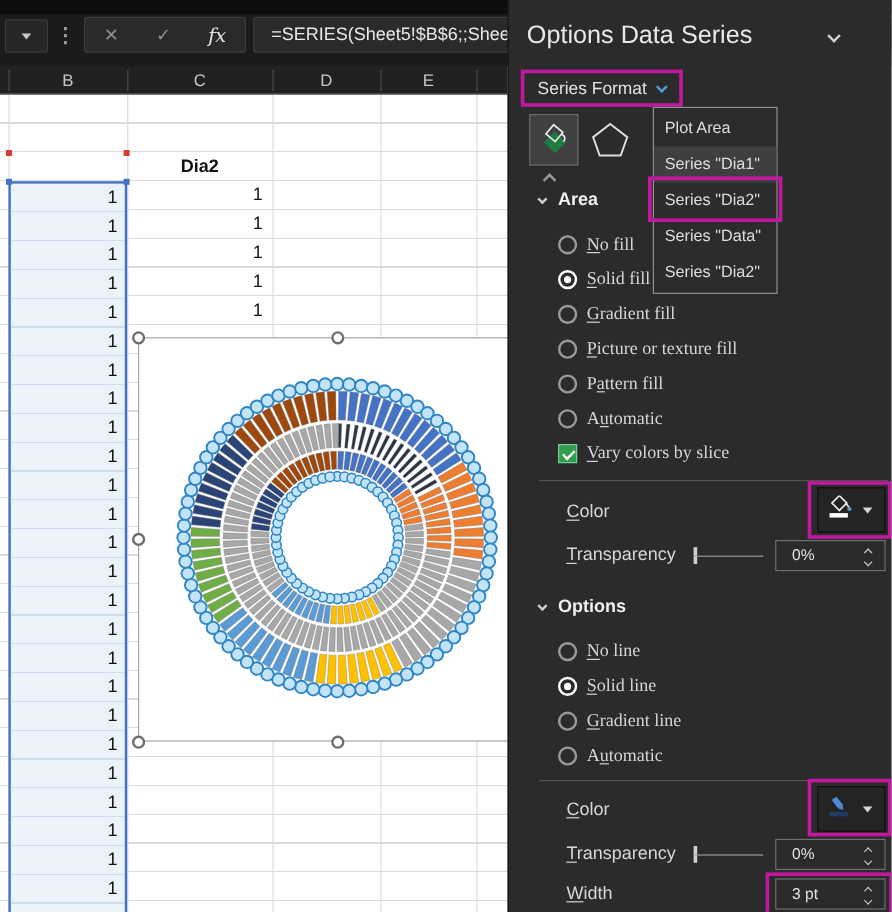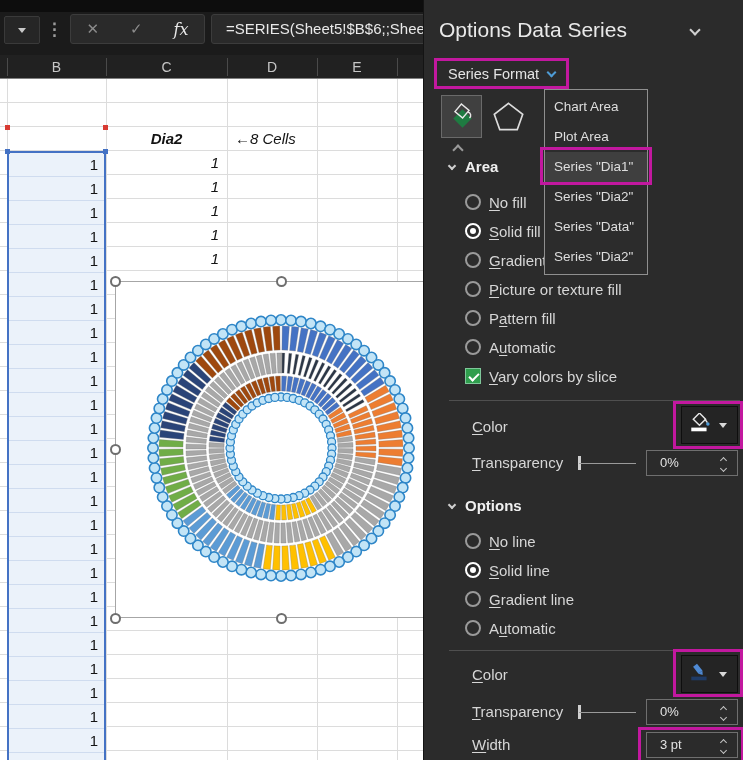--- a/index.html
+++ b/index.html
@@ -21,21 +21,21 @@
 
   
   .colband{position:absolute;left:0;top:55px;width:423px;height:24px;background:#212121;border-bottom:1px solid #808080;z-index:3;}
   .colband .colsep{position:absolute;top:3px;width:1px;height:18px;background:#4A4A4A;}
   .colband .collabel{position:absolute;top:0;transform:translateX(-50%);color:#C6C6C6;font-size:14px;line-height:24px;}
 
   
   .grid{position:absolute;left:0;top:79px;width:423px;height:681px;background-color:#FFF;
         background-image:repeating-linear-gradient(to bottom,transparent 0,transparent 23px,#DCDCDC 23px,#DCDCDC 24px);z-index:1;}
   .vline{position:absolute;top:79px;bottom:0;width:1px;background:#DCDCDC;z-index:1;}
-  .cell{position:absolute;height:24px;font-size:15px;color:#141414;line-height:23px;z-index:2;font-style:italic;}
+  .cell{position:absolute;height:24px;font-size:15px;color:#141414;line-height:23px;z-index:2;}
   .cell.center{text-align:center;font-weight:bold;}
   .cell.note{font-style:italic;padding-left:8px;}
   .cell.num{text-align:right;padding-right:8px;}
 
   
   .sel-name{position:absolute;left:7px;top:127px;width:99px;height:24px;background:#FBE9E9;border:2px solid #E05556;z-index:2;
             font-weight:bold;text-align:center;font-size:15px;line-height:20px;color:#141414;}
   .sel-range{position:absolute;left:7px;top:151px;width:99px;height:609px;background:#EBF2FA;border:2px solid #4472C4;border-bottom:none;z-index:2;
              background-image:repeating-linear-gradient(to bottom,transparent 0,transparent 23px,#CFDCEF 23px,#CFDCEF 24px);}
   .sel-range .rrow{position:absolute;left:0;width:95px;height:24px;text-align:right;padding-right:6px;font-size:15px;line-height:23px;color:#141414;}
@@ -52,21 +52,21 @@
   .chev.up{transform:rotate(-135deg);}
   .pane-title-chev{position:absolute;left:267px;top:26px;color:#D0D0D0;}
   .series-options{position:absolute;left:10px;top:58px;width:135px;height:31px;border:3px solid #C2189F;display:flex;align-items:center;}
   .series-options .lbl{margin-left:11px;font-size:14.5px;color:#E4E4E4;}
   .series-options .chev{width:7px;height:7px;color:#4E9CD5;margin-left:9px;margin-top:-3px;}
   .tabbtn{position:absolute;left:17px;top:95px;width:41px;height:43px;background:#404040;border:1px solid #6A6A6A;display:flex;align-items:center;justify-content:center;}
   .tabpentagon{position:absolute;left:67px;top:99px;width:35px;height:35px;}
   .tabcaret{position:absolute;left:30px;top:146px;color:#9A9A9A;}
   .sechead{position:absolute;left:25px;font-size:15px;font-weight:bold;color:#F0F0F0;display:flex;align-items:center;gap:10px;}
   .sechead .chev{width:6px;height:6px;border-width:2px;color:#CFCFCF;margin-top:-2px;}
-  .optrow{position:absolute;left:41px;height:20px;display:flex;z-index:1;}
+  .optrow{position:absolute;left:41px;height:20px;display:flex;align-items:center;z-index:1;font-family:Liberation Serif, serif;}
   .radio{width:16px;height:16px;border-radius:50%;border:2px solid #9A9A9A;flex:none;position:relative;}
   .radio.sel{border-color:#FFF;}
   .radio.sel::after{content:"";position:absolute;left:3px;top:3px;width:6px;height:6px;border-radius:50%;background:#FFF;}
   .optrow .olabel{margin-left:8px;font-size:15px;color:#D6D6D6;white-space:nowrap;}
   .checkbox{width:16px;height:16px;background:#2F9E4D;border:1px solid #7FC79A;flex:none;position:relative;}
   .checkbox::after{content:"";position:absolute;left:3px;top:4px;width:8px;height:4px;border-left:2px solid #FFF;border-bottom:2px solid #FFF;transform:rotate(-45deg);}
   .divider{position:absolute;left:25px;width:291px;height:1px;background:#4F4F4F;}
   .proplabel{position:absolute;left:48px;height:20px;font-size:15px;color:#D6D6D6;line-height:20px;}
   .colorbtn{position:absolute;left:257px;width:57px;height:38px;background:#242424;border:1px solid #0E0E0E;display:flex;align-items:center;}
   .colorbtn .icn{margin-left:6px;}
@@ -111,21 +111,20 @@
       <div class="colsep" style="left: 397px;"></div>
       <div class="collabel" style="left: 56.5px;">B</div>
       <div class="collabel" style="left: 166.5px;">C</div>
       <div class="collabel" style="left: 272px;">D</div>
       <div class="collabel" style="left: 357px;">E</div>
     </div>
 
   <div class="grid" id="grid"></div>
 
   <div class="cell center" style="left:106px;top:127px;width:121px;">Dia2</div>
-  <div class="cell note" style="left:227px;top:127px;width:120px;">←8 Cells</div>
 
   <div class="handle-sq" style="left:5px;top:125px;background:#D83B33;"></div>
   <div class="handle-sq" style="left:103px;top:125px;background:#D83B33;"></div>
 
   <div class="sel-range" id="bRange">
       <div class="rrow" style="top: 0px;">1</div>
       <div class="rrow" style="top: 24px;">1</div>
       <div class="rrow" style="top: 48px;">1</div>
       <div class="rrow" style="top: 72px;">1</div>
       <div class="rrow" style="top: 96px;">1</div>
@@ -680,21 +679,20 @@
     <div class="proplabel" style="top:735px;"><u>W</u>idth</div>
     <div class="spin" style="top:732px;">
       <span>3 pt</span>
       <span class="chev up"></span>
       <span class="chev dn"></span>
     </div>
     <div class="magenta-box" style="left:214px;top:727px;width:106px;height:36px;"></div>
   </div>
 
   <div class="dropdown" id="dropdown">
-      <div class="item">Chart Area</div>
       <div class="item">Plot Area</div>
       <div class="item hl">Series "Dia1"</div>
       <div class="item">Series "Dia2"</div>
       <div class="item">Series "Data"</div>
       <div class="item">Series "Dia2"</div>
     </div>
   <div class="magenta-box" style="left:540px;top:147px;width:112px;height:38px;z-index:11;"></div>
 
 <div class="vline" style="left: 7px;"></div>
     <div class="vline" style="left: 106px;"></div>

